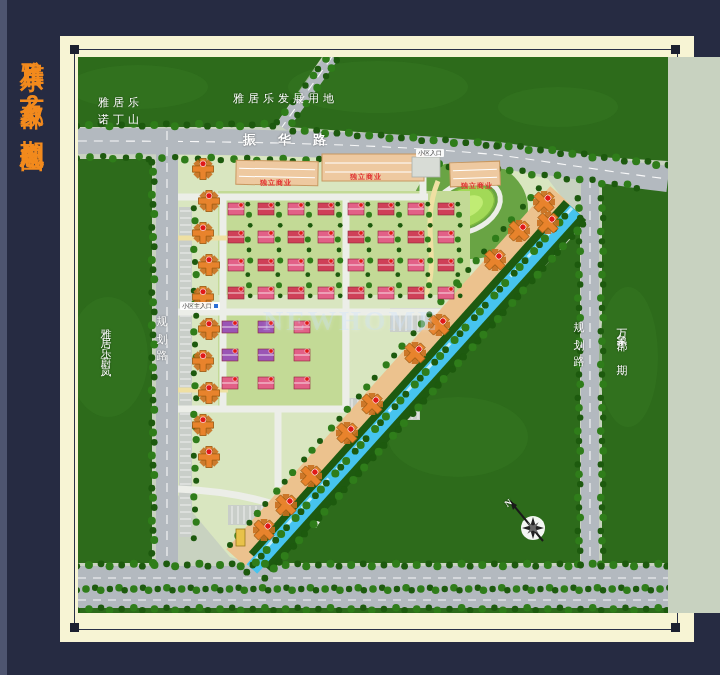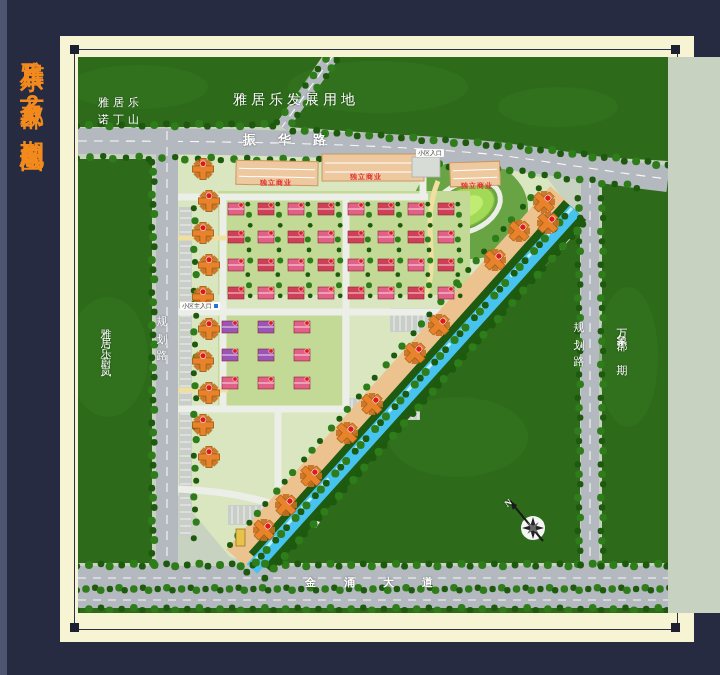--- a/index.html
+++ b/index.html
@@ -9,21 +9,21 @@
   .vtitle{position:absolute;left:11px;top:42px;width:42px;height:580px;
           writing-mode:vertical-rl;text-orientation:upright;
           font-size:24px;font-weight:bold;letter-spacing:3px;color:#f28a1d;line-height:42px;text-align:left;}
   .frame{position:absolute;left:60px;top:36px;width:634px;height:606px;background:#f7f4d4;}
   .frame-line{position:absolute;left:14px;top:13px;width:602px;height:579px;border:1.5px solid #2a3048;}
   .corner{position:absolute;width:9px;height:9px;background:#1c2030;}
   .map{position:absolute;left:18px;top:21px;width:708px;height:556px;background:#c8d2c0;overflow:hidden;font-family:Liberation Serif, serif;}
   .map svg{position:absolute;left:0;top:0;}
   .lbl{position:absolute;color:#fff;text-shadow:0 0 2px rgba(0,0,0,.55);white-space:nowrap;}
   .lbl-nw{left:20px;top:37px;font-size:11px;letter-spacing:4px;line-height:17px;}
-  .lbl-dev{left:155px;top:34px;font-size:14px;letter-spacing:4px;}
+  .lbl-dev{left:155px;top:34px;font-size:11px;letter-spacing:4px;}
   .lbl-zhenhua{left:165px;top:74px;font-size:13px;font-weight:bold;letter-spacing:22px;}
   .lbl-jinyong{left:227px;top:518px;font-size:11px;font-weight:bold;letter-spacing:28px;}
   .vert{writing-mode:vertical-rl;text-orientation:upright;}
   .lbl-weilan{left:20px;top:263px;font-size:11px;letter-spacing:9px;}
   .lbl-wx1{left:536px;top:263px;font-size:11px;letter-spacing:6px;}
   .lbl-roadL{left:76px;top:250px;font-size:11px;letter-spacing:17px;}
   .lbl-roadR{left:493px;top:256px;font-size:11px;letter-spacing:17px;}
   .lbl-comm{position:absolute;color:#e03030;font-size:7px;font-weight:bold;letter-spacing:1px;white-space:nowrap;}
   .entr{position:absolute;background:rgba(255,255,255,.92);color:#333;font-size:6px;line-height:8px;
         padding:0 2px;border-radius:1px;white-space:nowrap;display:flex;align-items:center;gap:2px;}
@@ -1182,30 +1182,30 @@
       <div class="lbl lbl-nw">
         <div>雅居乐</div>
         <div>诺丁山</div>
       </div>
       <div class="lbl lbl-dev">雅居乐发展用地</div>
       <div class="lbl lbl-zhenhua">振华路</div>
       <div class="lbl vert lbl-roadL">规划路</div>
       <div class="lbl vert lbl-roadR">规划路</div>
       <div class="lbl vert lbl-weilan">雅居乐蔚岚</div>
       <div class="lbl vert lbl-wx1">万象郡1期</div>
-      <div class="lbl lbl-jinyong">金涌大道</div>
 
       <div class="lbl-comm" style="left:182px;top:121px">独立商业</div>
       <div class="lbl-comm" style="left:272px;top:115px">独立商业</div>
       <div class="lbl-comm" style="left:383px;top:124px">独立商业</div>
 
       <div class="entr" style="left:102px;top:245px">
         <span>小区主入口</span>
           <span class="blue-sq"></span>
       </div>
       <div class="entr" style="left:338px;top:92px">
         <span>小区入口</span>
       </div>
 
+      <div class="watermark">NEWHOME</div>
       <div class="compass-n">N</div>
     </div>
   </div>
 </div>
 
 </body></html>

